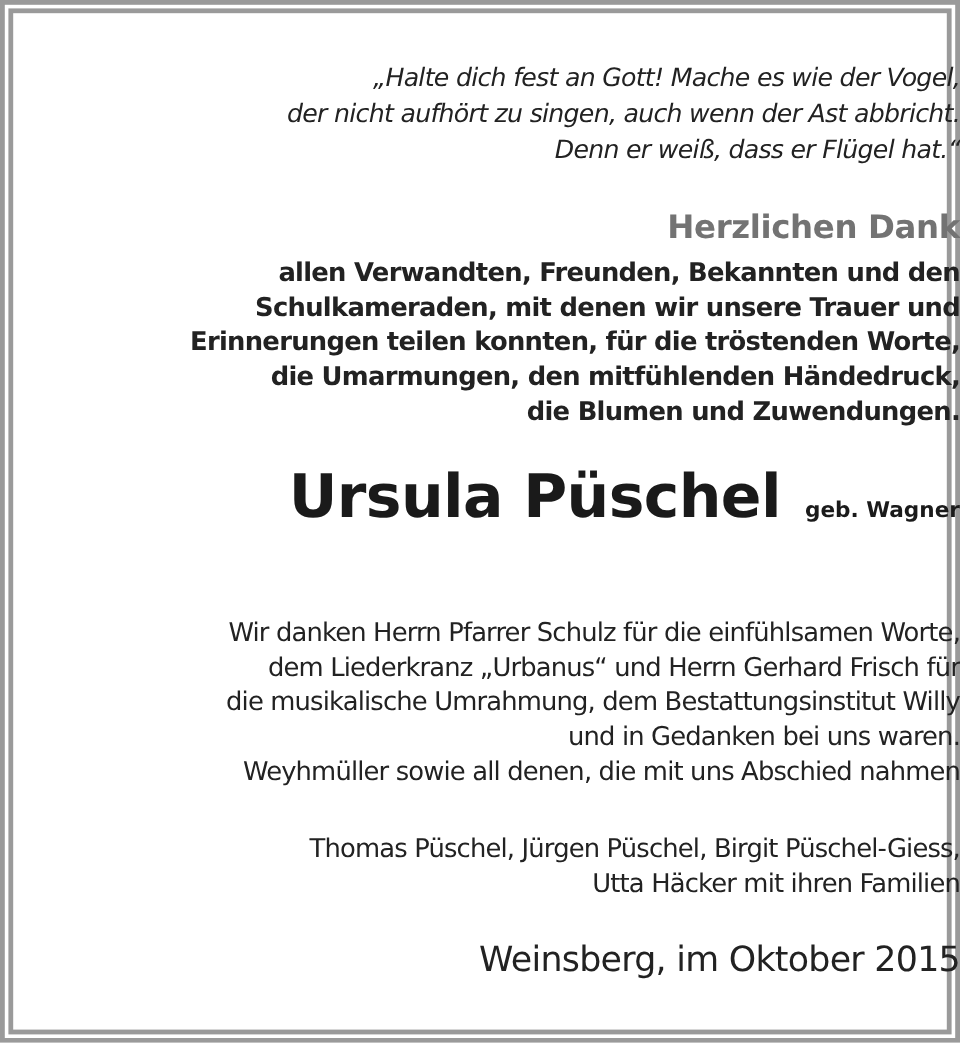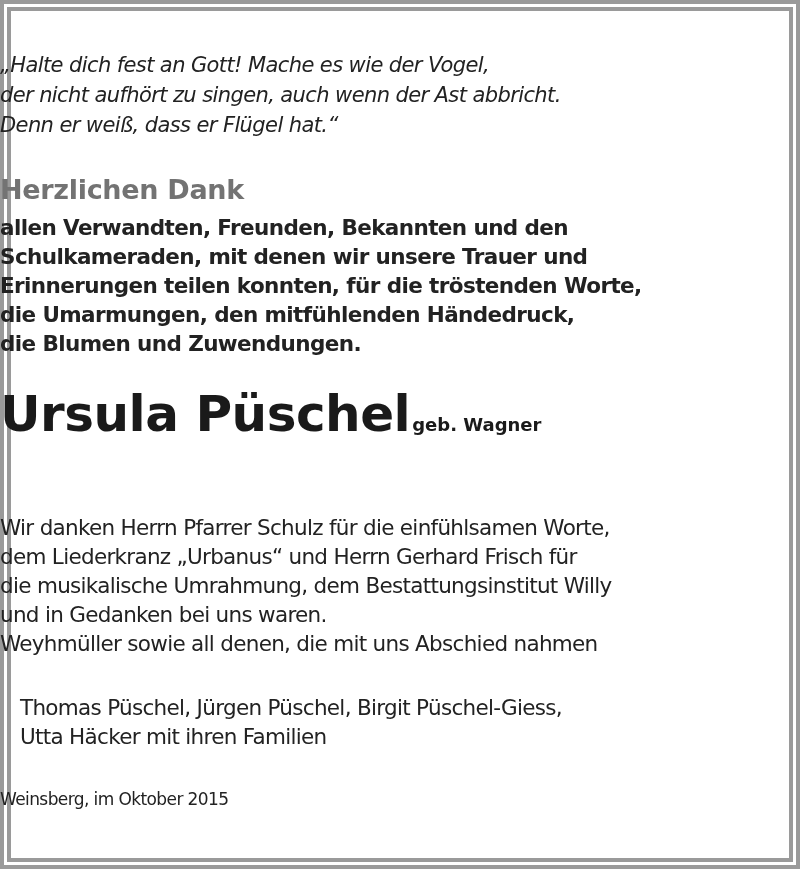--- a/index.html
+++ b/index.html
@@ -7,21 +7,21 @@
     .frame-outer {
       position: absolute; left: 0; top: 0; width: 800px; height: 869px;
       box-sizing: border-box; border: 4px solid #9a9a9a; background: #ffffff;
     }
     .frame-inner {
       position: absolute; left: 7px; top: 7px; right: 7px; bottom: 7px;
       box-sizing: border-box; border: 4px solid #9a9a9a; background: #ffffff;
     }
     .content {
       position: absolute; left: 0; top: 0; width: 800px; height: 869px;
-      text-align: left; color: #1a1a1a;
+      text-align: right; color: #1a1a1a;
       font-family: "DejaVu Sans", sans-serif;
     }
     .quote {
       position: absolute; left: 0; right: 0; top: 50px;
       font-style: italic; font-size: 21px; line-height: 30px;
       letter-spacing: -0.6px; color: #222;
     }
     .heading {
       position: absolute; left: 0; right: 0; top: 172px;
       font-weight: bold; font-size: 27px; line-height: 36px; color: #737373;
@@ -32,38 +32,38 @@
       font-size: 21.5px; line-height: 29px; letter-spacing: -0.6px; color: #222; font-weight: bold;
     }
     .name-line {
       position: absolute; left: 0; right: 0; top: 384px;
       line-height: 60px; white-space: nowrap;
     }
     .name {
       font-weight: bold; font-size: 50px; letter-spacing: -0.5px; color: #1a1a1a;
     }
     .maiden {
-      font-weight: bold; font-size: 18px; color: #1a1a1a; margin-left: 2px;
+      font-weight: bold; font-size: 18px; color: #1a1a1a; margin-left: 20px;
     }
     .dates {
       position: absolute; left: 0; right: 0; top: 453px;
       font-size: 21px; line-height: 28px; color: #222; letter-spacing: -0.3px;
     }
     .dates .sep { display: inline-block; width: 28px; }
     .ack {
       position: absolute; left: 0; right: 0; top: 513px;
       font-size: 21.5px; line-height: 29px; letter-spacing: -0.7px; color: #222;
     }
     .family {
       position: absolute; left: 0; right: 0; top: 693px;
       font-size: 21.5px; line-height: 29px; letter-spacing: -0.7px; color: #222; padding-left: 20px;
     }
     .place {
       position: absolute; left: 0; right: 0; top: 785px;
-      font-size: 17px; line-height: 29px; letter-spacing: -0.6px; color: #222;
+      font-size: 29px; line-height: 29px; letter-spacing: -0.6px; color: #222;
     }
     .line { display: block; }
   </style>
 </head>
 <body>
 
 <div class="frame-outer"></div>
 <div class="frame-inner"></div>
 
 <div class="content">

